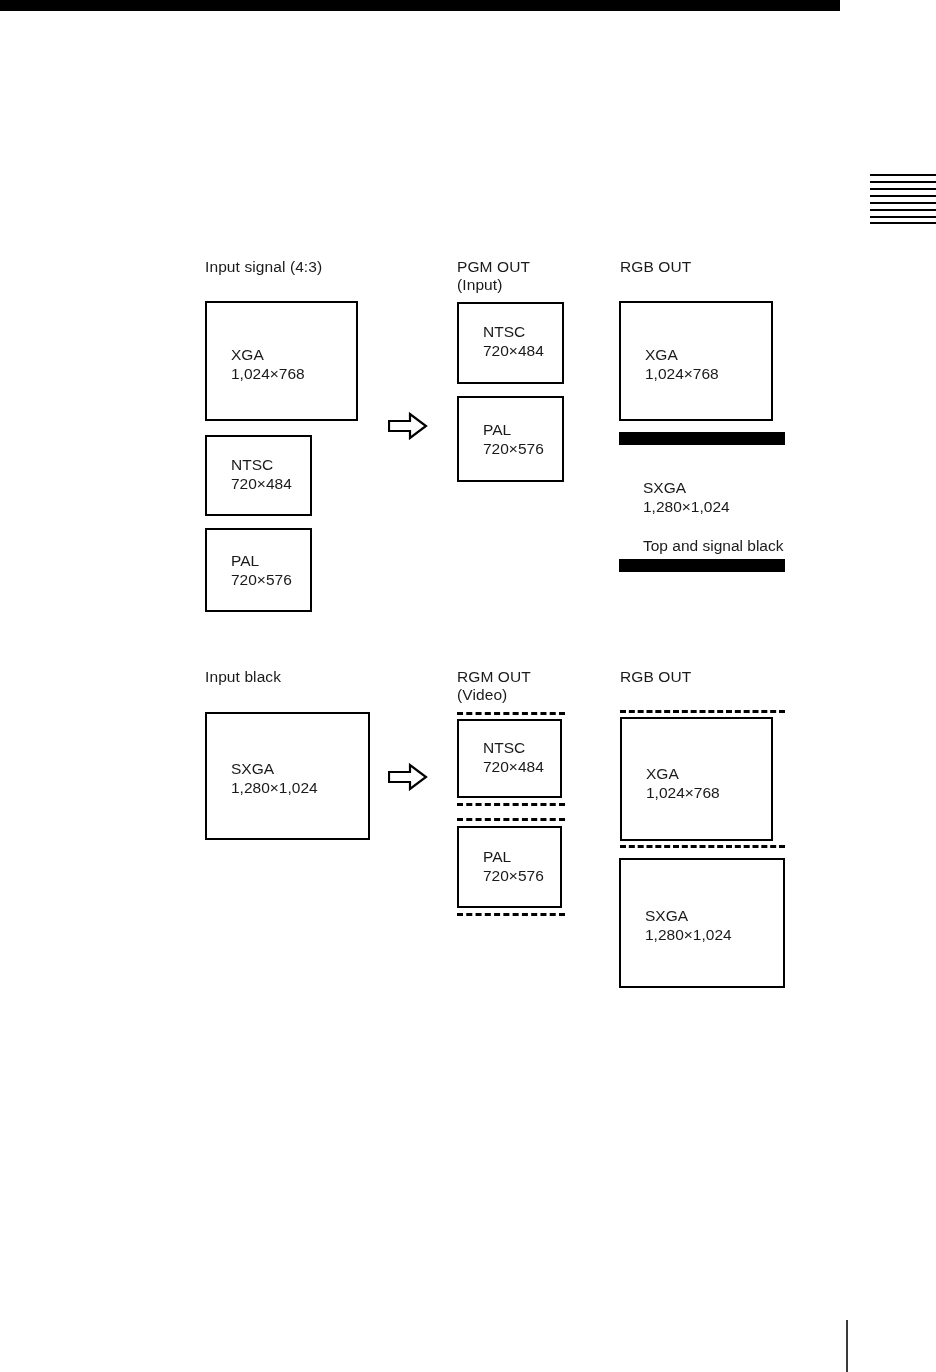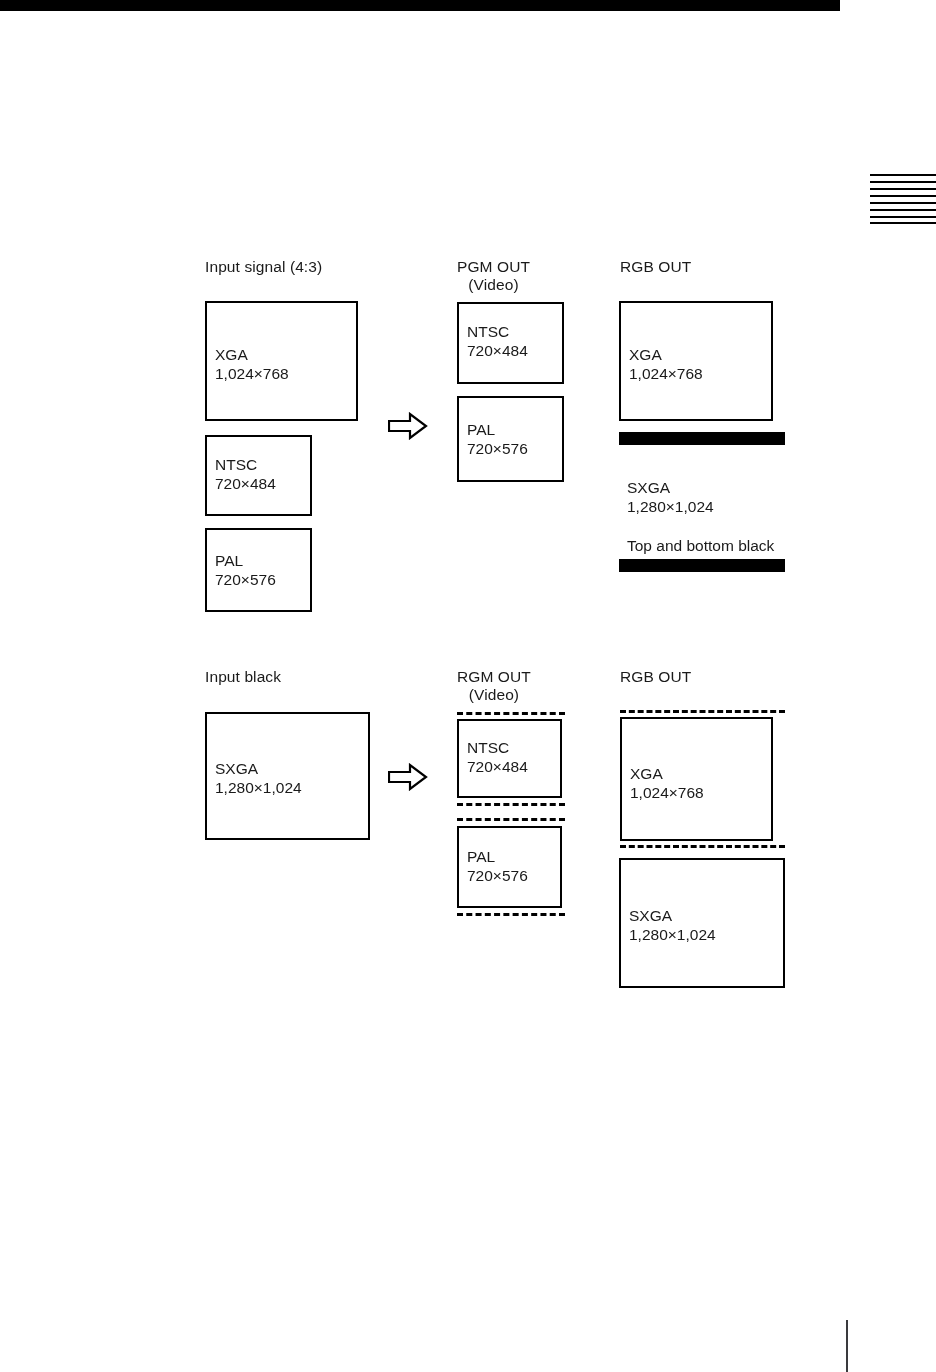--- a/index.html
+++ b/index.html
@@ -10,21 +10,20 @@
   body {
     font-family: "Liberation Sans", sans-serif;
     color: #000000;
   }
   #page {
     position: relative;
     width: 936px;
     height: 1372px;
     overflow: hidden;
     background: #ffffff;
-    text-align: center;
   }
   
   .header-bar {
     position: absolute;
     left: 0;
     top: 0;
     width: 840px;
     height: 11px;
     background: #000000;
   }
@@ -61,21 +60,21 @@
     white-space: pre-line;
   }
   .sig-box {
     position: absolute;
     box-sizing: border-box;
     border: 2.2px solid #000000;
     background: #ffffff;
   }
   .sig-box .box-text {
     position: absolute;
-    left: 8px;
+    left: 24px;
     font-size: 15.5px;
     line-height: 19.5px;
     color: #1a1a1a;
     white-space: pre-line;
   }
   
   .sig-box.letterbox {
     border: none;
     background: #000000;
     padding: 0;
@@ -112,21 +111,21 @@
     <div class="stripe" style="top:21px"></div>
     <div class="stripe" style="top:28px"></div>
     <div class="stripe" style="top:35px"></div>
     <div class="stripe" style="top:42px"></div>
     <div class="stripe" style="top:48px"></div>
   </div>
 
   <div class="col-label" style="left:205px; top:258px;">Input signal (4:3)</div>
 
   <div class="col-label" style="left:457px; top:258px;">PGM OUT
-(Video)</div>
+(Input)</div>
 
   <div class="col-label" style="left:620px; top:258px;">RGB OUT</div>
 
   <div class="sig-box" style="left:205px; top:301px; width:153px; height:120px;">
     <div class="box-text" style="top:42px;">XGA</div>
     <div class="box-text" style="top:61px;">1,024×768</div>
   </div>
 
   <div class="sig-box" style="left:205px; top:435px; width:107px; height:81px;">
     <div class="box-text" style="top:18px;">NTSC</div>
@@ -156,21 +155,21 @@
 
   <div class="sig-box" style="left:619px; top:301px; width:154px; height:120px;">
     <div class="box-text" style="top:42px;">XGA</div>
     <div class="box-text" style="top:61px;">1,024×768</div>
   </div>
 
   <div class="sig-box letterbox" style="left:619px; top:432px; width:166px; height:140px;">
     <div class="inner" style="top:13px; bottom:13px;">
       <div class="box-text" style="top:33px;">SXGA</div>
       <div class="box-text" style="top:52px;">1,280×1,024</div>
-      <div class="box-text" style="top:91px;">Top and bottom black</div>
+      <div class="box-text" style="top:91px;">Top and signal black</div>
     </div>
   </div>
 
   <div class="col-label" style="left:205px; top:668px;">Input black</div>
 
   <div class="col-label" style="left:457px; top:668px;">RGM OUT
 (Video)</div>
 
   <div class="col-label" style="left:620px; top:668px;">RGB OUT</div>
 

